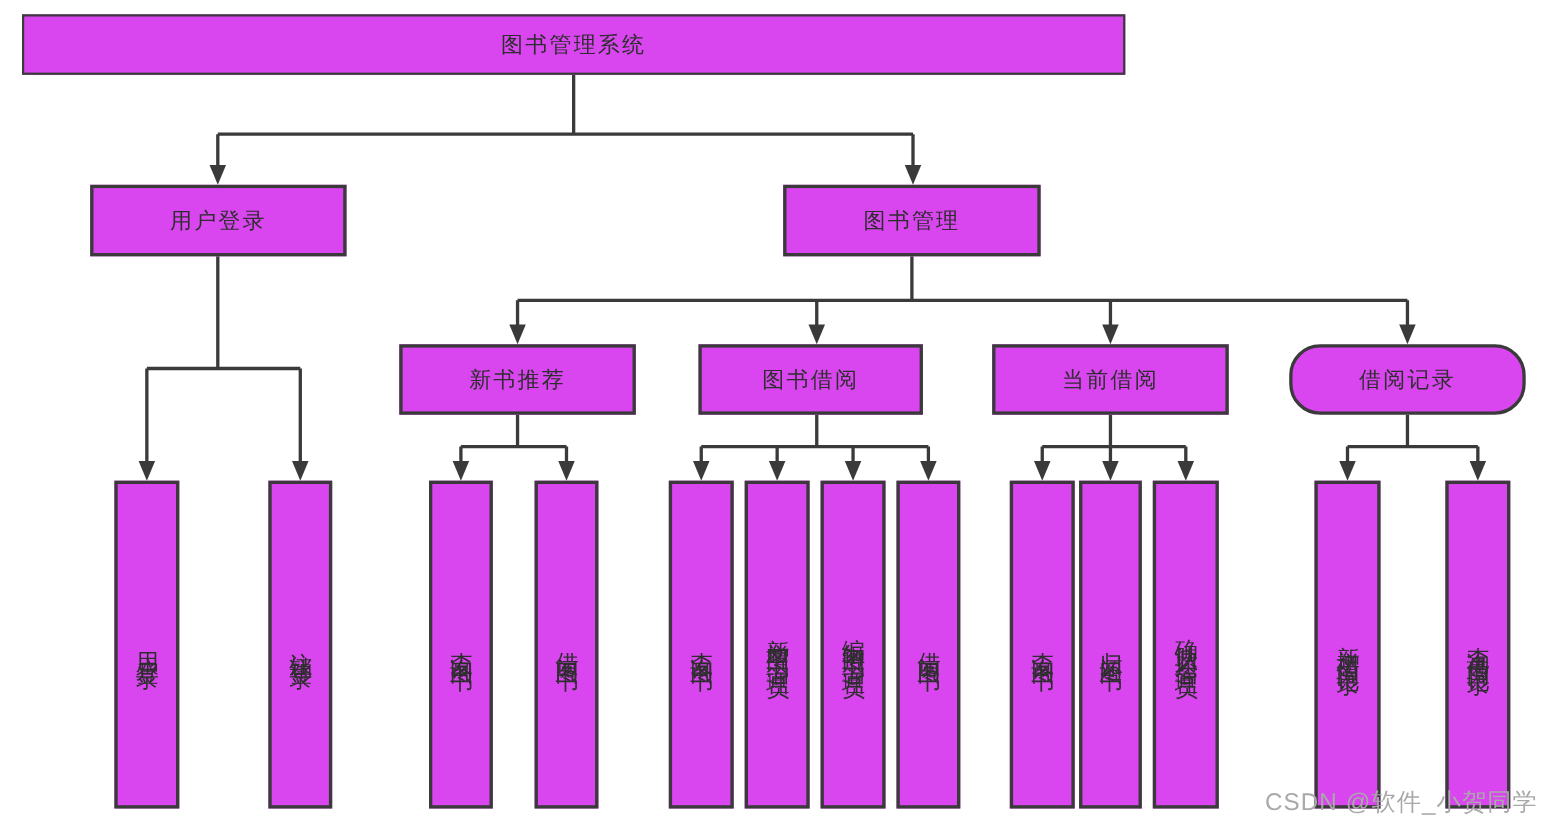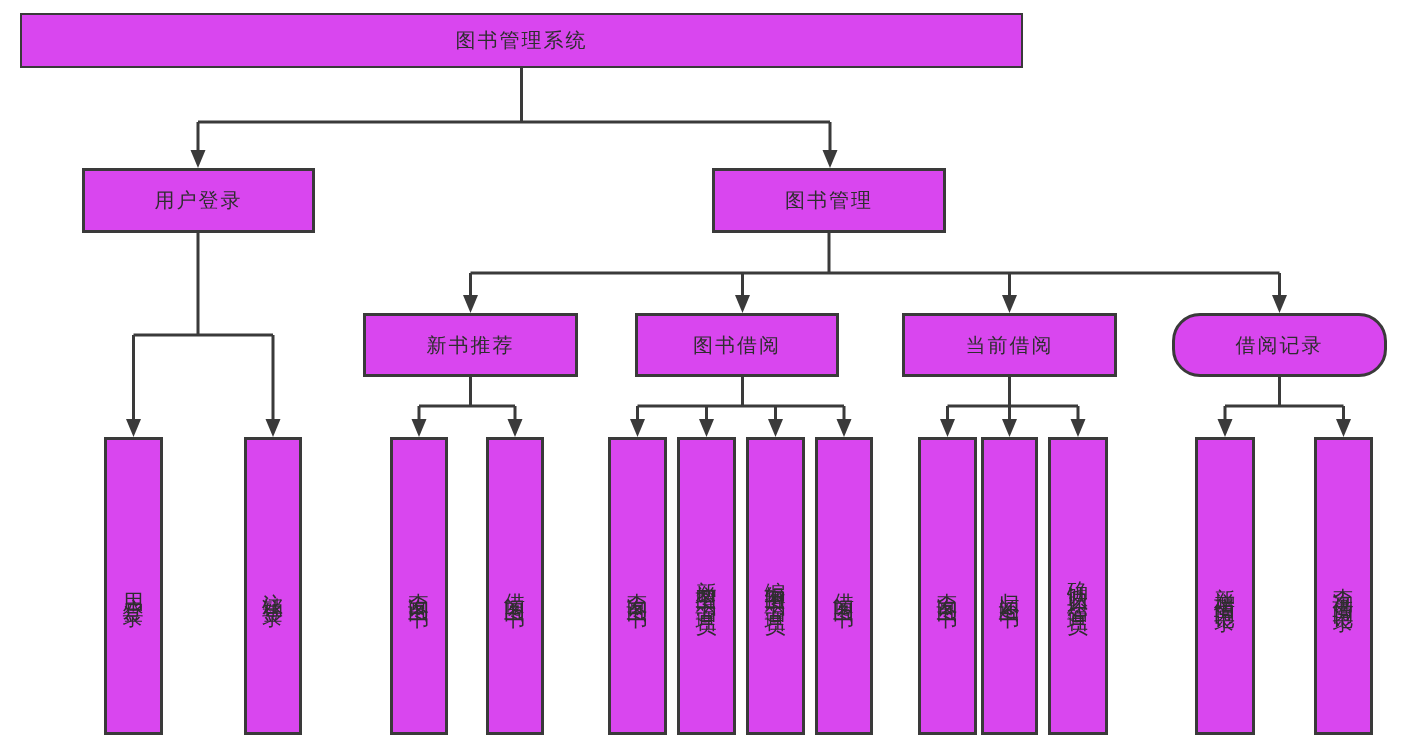--- a/index.html
+++ b/index.html
@@ -152,14 +152,15 @@
     <span>确认归还（管理员）</span>
   </div>
 
   <div class="node v" style="left:1195px;top:437px;width:60px;height:298px;">
     <span>新增借阅记录</span>
   </div>
   <div class="node v" style="left:1314px;top:437px;width:59px;height:298px;">
     <span>查询借阅记录</span>
   </div>
 
+  <div id="watermark">CSDN @软件_小贺同学</div>
 
 </div>
 
 </body></html>

